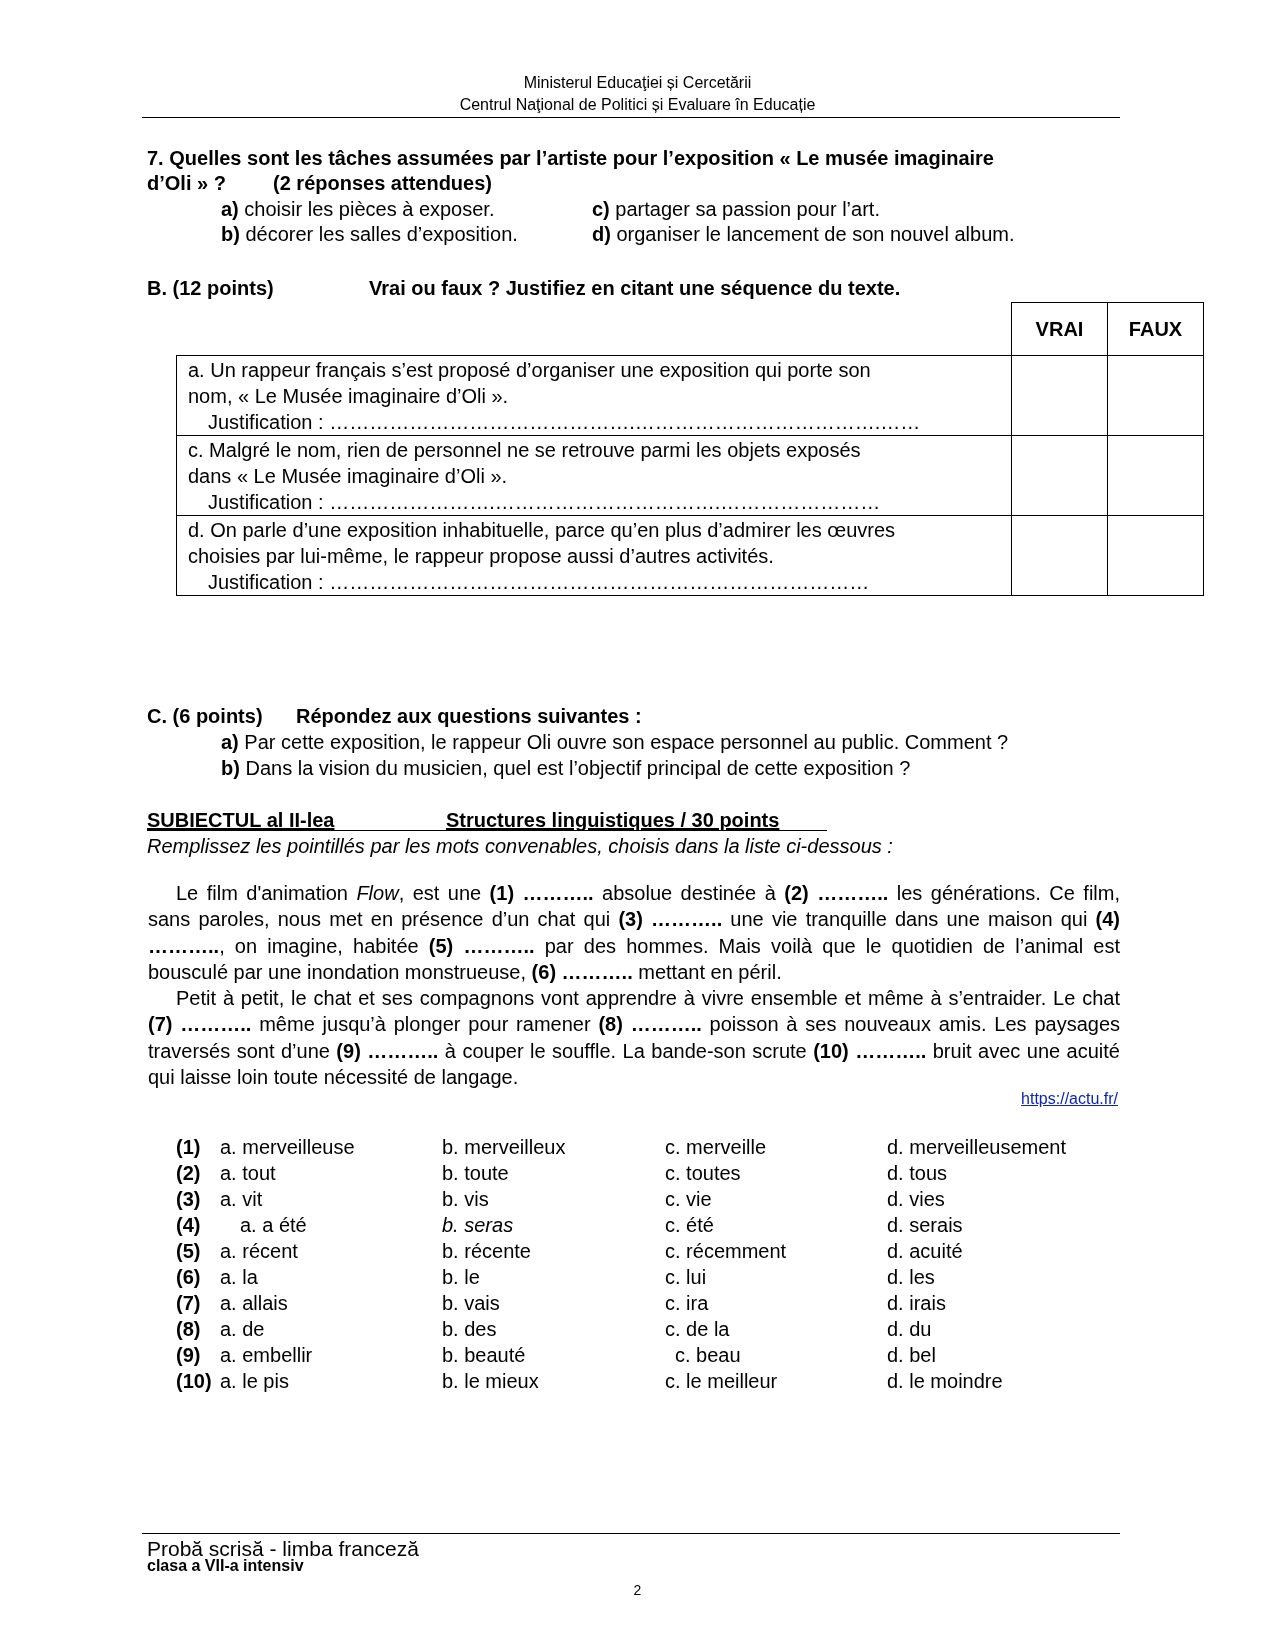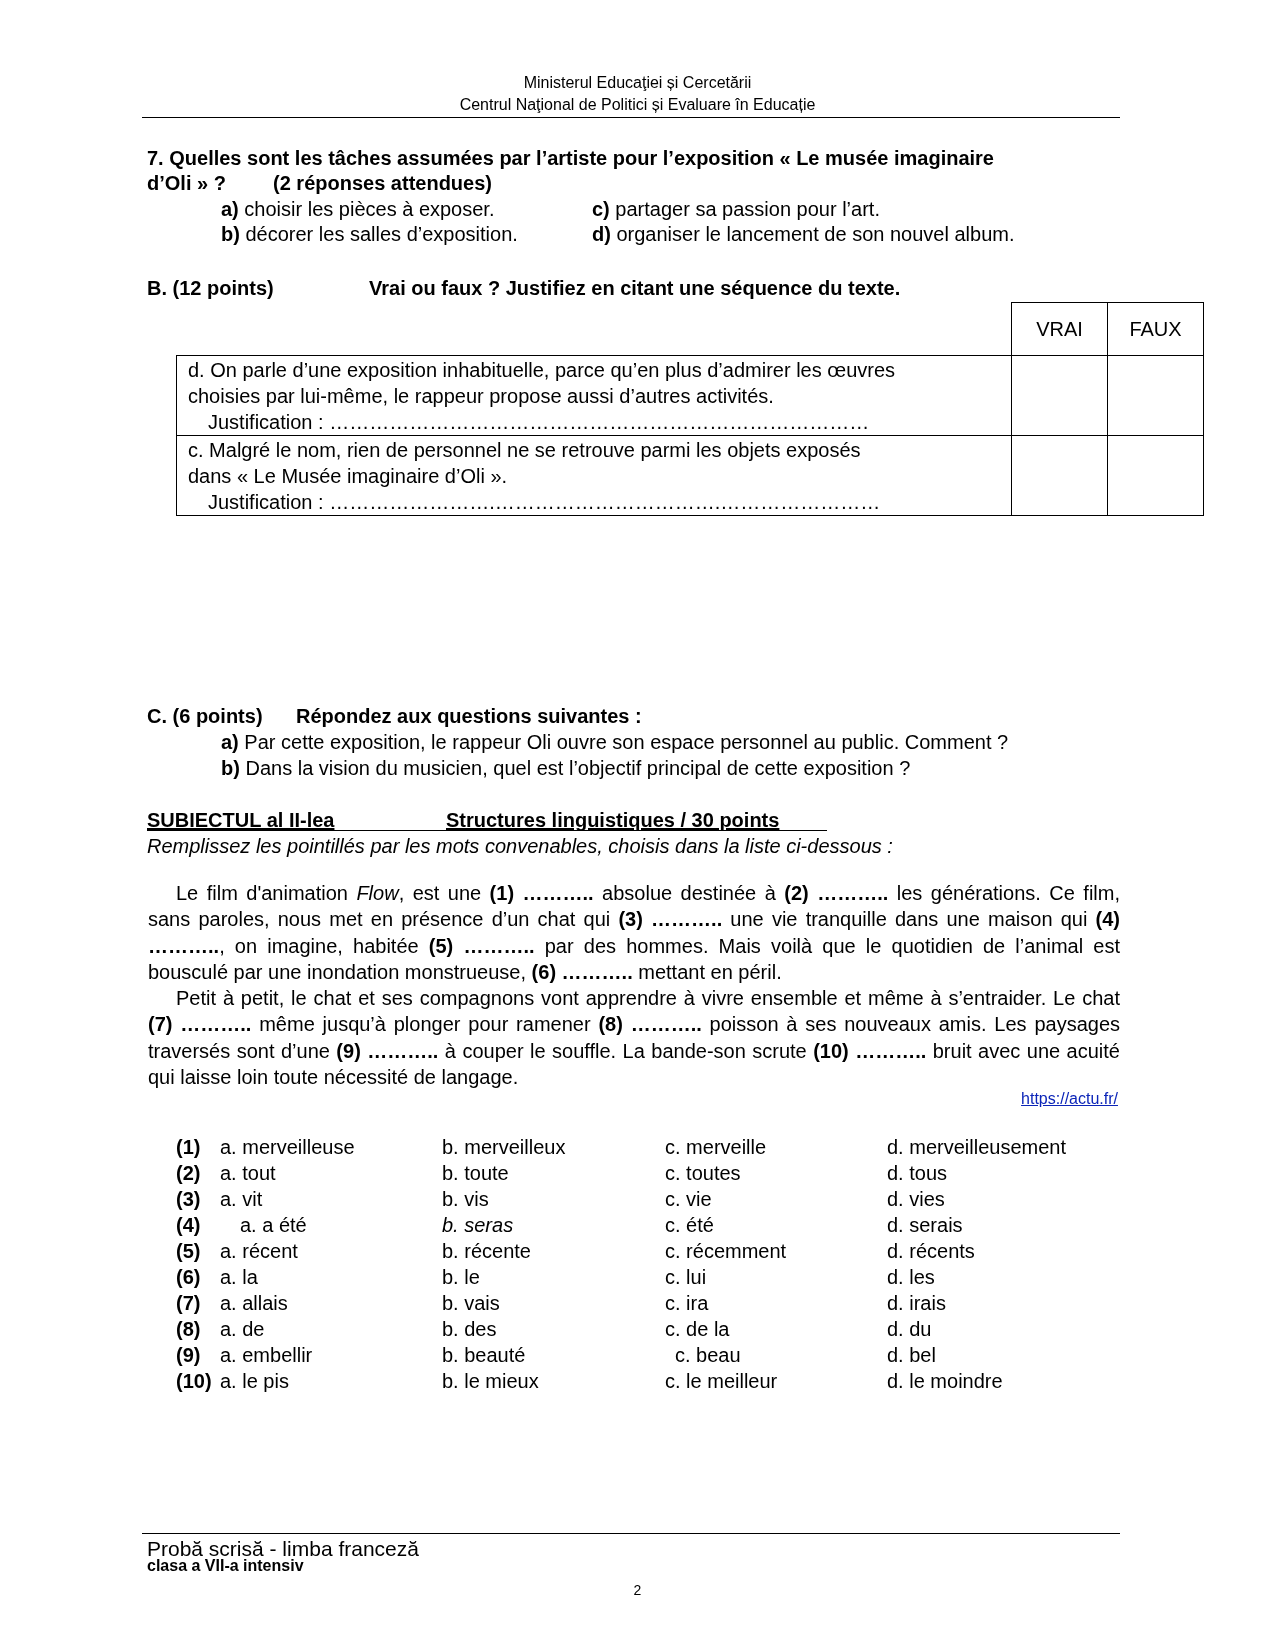--- a/index.html
+++ b/index.html
@@ -9,21 +9,21 @@
   .hdr { left: 0; width: 1275px; text-align: center; font-size: 16px; }
   .rule { position: absolute; border-top: 1.3px solid #000; }
   .fs20 { font-size: 20px; line-height: 24px; }
   .b { font-weight: bold; }
   .i { font-style: italic; }
   .u { text-decoration: underline; }
   table.vf { position: absolute; left: 176px; top: 302px; border-collapse: collapse; }
   table.vf td { border: 1.3px solid #000; font-size: 20px; line-height: 26px; vertical-align: top; padding: 0; }
   table.vf td.stmt { width: 813px; padding: 1px 10px 0 11px; text-align: justify; }
   table.vf td.box { width: 95px; }
-  table.vf td.hbox { width: 95px; text-align: center; vertical-align: middle; font-weight: normal; height: 52px; }
+  table.vf td.hbox { width: 95px; text-align: center; vertical-align: middle; font-weight: bold; height: 52px; }
   table.vf td.blank { border: none; }
   .just { display: block; padding-left: 20px; white-space: nowrap; }
   .para { position: absolute; left: 148px; width: 972px; font-size: 20px; line-height: 26.3px; text-align: justify; }
   .para .ind { padding-left: 28px; }
   .opt-row { position: absolute; left: 176px; font-size: 20px; height: 26px; line-height: 26px; white-space: nowrap; }
   .opt-row span { position: absolute; }
   .link { color: #0b24b8; text-decoration: underline; font-size: 16px; }
 </style>
 </head>
 <body>
@@ -48,32 +48,41 @@
 
 <table class="vf">
   <tbody>
       <tr>
     <td class="blank"></td>
     <td class="hbox">VRAI</td>
     <td class="hbox">FAUX</td>
   </tr>
   <tr>
     <td class="stmt">
-      <span>d. On parle d’une exposition inhabituelle, parce qu’en plus d’admirer les œuvres</span><br>
-      <span>choisies par lui-même, le rappeur propose aussi d’autres activités.</span>
-      <span class="just"> Justification : ………………………………………………………………………</span>
+      <span>a.  Un rappeur français s’est proposé d’organiser une exposition qui porte son</span><br>
+      <span>nom, « Le Musée imaginaire d’Oli ».</span>
+      <span class="just">Justification : ……………………………………….……………………………….……</span>
     </td>
     <td class="box"></td>
     <td class="box"></td>
   </tr>
   <tr>
     <td class="stmt">
       <span>c. Malgré le nom, rien de personnel ne se retrouve parmi les objets exposés</span><br>
       <span>dans « Le Musée imaginaire d’Oli ».</span>
       <span class="just"> Justification : …………………….…………………………….……………………</span>
+    </td>
+    <td class="box"></td>
+    <td class="box"></td>
+  </tr>
+  <tr>
+    <td class="stmt">
+      <span>d. On parle d’une exposition inhabituelle, parce qu’en plus d’admirer les œuvres</span><br>
+      <span>choisies par lui-même, le rappeur propose aussi d’autres activités.</span>
+      <span class="just"> Justification : ………………………………………………………………………</span>
     </td>
     <td class="box"></td>
     <td class="box"></td>
   </tr>
 </tbody>
   </table>
 
 <div class="abs fs20 b" style="left:147px; top:704px;">C. (6 points)</div>
 <div class="abs fs20 b" style="left:296px; top:704px;">Répondez aux questions suivantes :</div>
 <div class="abs fs20" style="left:221px; top:730px;"><span class="b">a)</span><span> Par cette exposition, le rappeur Oli ouvre son espace personnel au public. Comment ?</span></div>
@@ -120,21 +129,21 @@
       <span style="left: 44px; margin-left: 20px;">a. a été</span>
       <span style="left: 266px; font-style: italic;">b. seras</span>
       <span style="left: 489px;">c. été</span>
       <span style="left: 711px;">d. serais</span>
     </div>
     <div class="opt-row" style="top: 1238px; width: 920px;">
       <span style="left: 0px; font-weight: bold;">(5)</span>
       <span style="left: 44px;">a. récent</span>
       <span style="left: 266px;">b. récente</span>
       <span style="left: 489px;">c. récemment</span>
-      <span style="left: 711px;">d. récents</span>
+      <span style="left: 711px;">d. acuité</span>
     </div>
     <div class="opt-row" style="top: 1264px; width: 920px;">
       <span style="left: 0px; font-weight: bold;">(6)</span>
       <span style="left: 44px;">a. la</span>
       <span style="left: 266px;">b. le</span>
       <span style="left: 489px;">c. lui</span>
       <span style="left: 711px;">d. les</span>
     </div>
     <div class="opt-row" style="top: 1290px; width: 920px;">
       <span style="left: 0px; font-weight: bold;">(7)</span>

